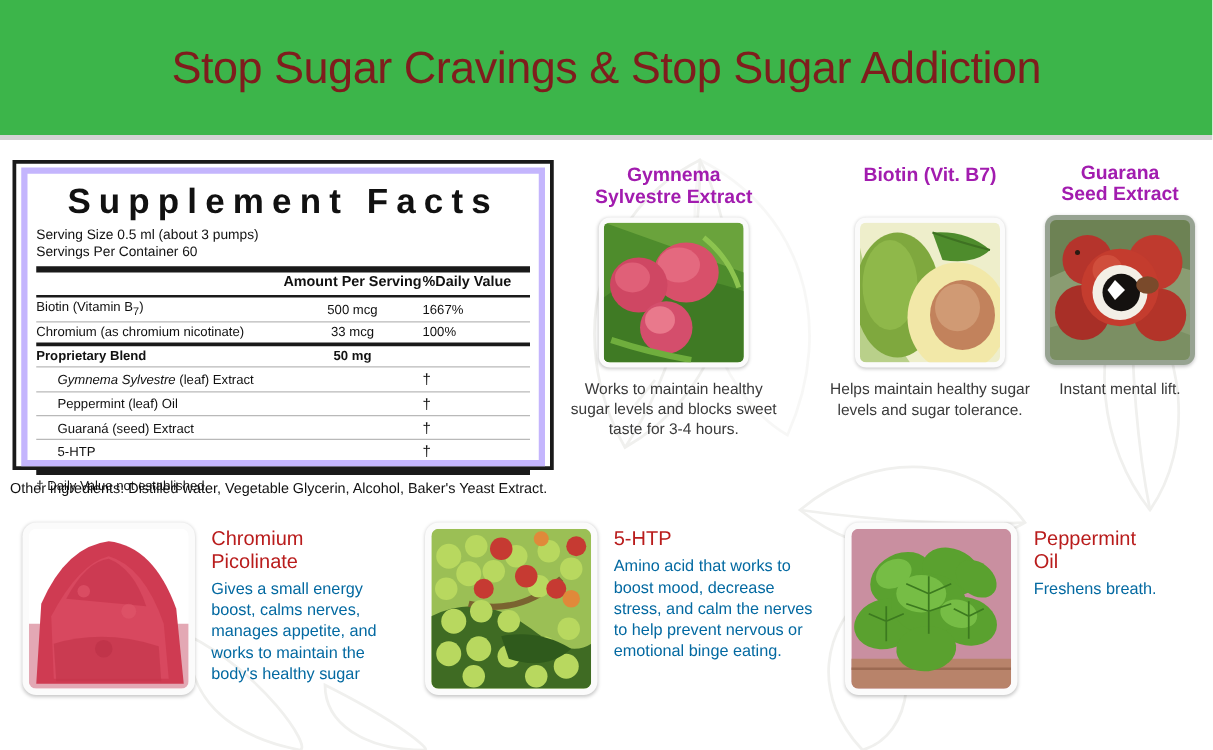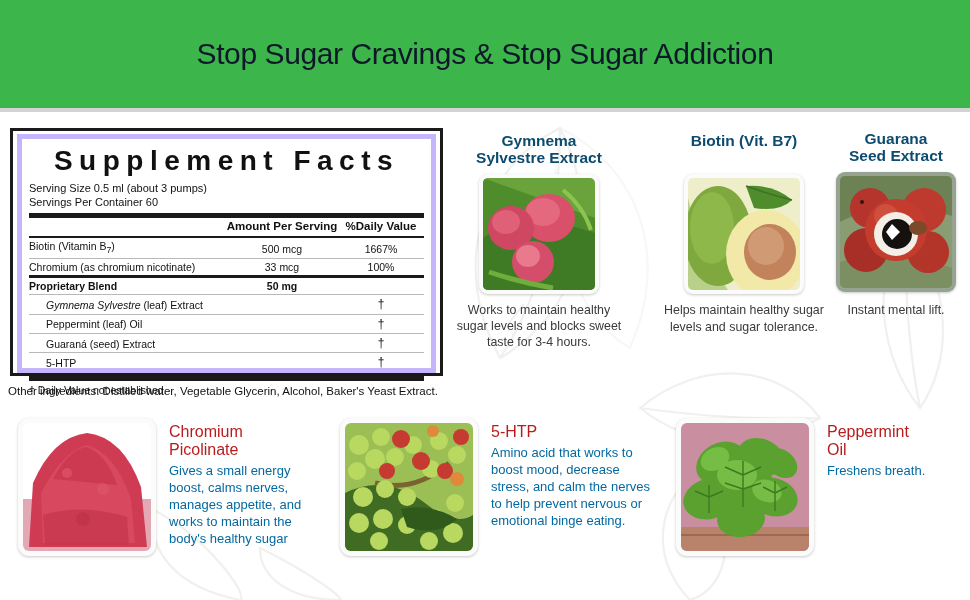--- a/index.html
+++ b/index.html
@@ -18,22 +18,22 @@
   }
 
   
   #banner {
     position:absolute; left:0; top:0; width:970px; height:108px;
     background:#3cb54a;
     display:flex; align-items:center; justify-content:center;
     z-index:2;
   }
   #banner-title {
-    color:#0f172a;
-    font-size:30px;
+    color:#7f1d1d;
+    font-size:36px;
     font-weight:400;
     letter-spacing:-0.4px;
     white-space:nowrap;
     font-family:"Liberation Sans", sans-serif;
   }
   #banner-rule {
     position:absolute; left:0; top:108px; width:970px; height:4px;
     background:#d3d3d3; z-index:2;
   }
 
@@ -53,40 +53,40 @@
     font-family:"Liberation Sans", sans-serif;
   }
   .sf-serv { font-size:11px; color:#111; line-height:1.28; white-space:nowrap; }
   .rule-thick { height:5px; background:#1a1a1a; margin-top:4px; }
   .rule-thin  { height:1px; background:#b9b9b9; }
   .rule-med   { height:2.5px; background:#1a1a1a; }
 
   table.sf { width:100%; border-collapse:collapse; font-size:10.5px; color:#111; }
   table.sf td { padding:2px 0 2px 0; vertical-align:bottom; line-height:1.2; }
   .col-amt { width:112px; text-align:center; }
-  .col-dv  { width:86px;  text-align:center; }
+  .col-dv  { width:86px;  }
   .hdr td { font-weight:bold; font-size:11.5px; padding-bottom:3px; }
   .bold td { font-weight:bold; }
   .indent { padding-left:17px !important; }
   .ital { font-style:italic; }
   .dagger { font-size:12px; }
   .sf-foot { font-size:10.5px; color:#111; padding:3px 0 0 0; }
 
   #other-ing {
     position:absolute; left:8px; top:385px; width:460px;
     font-size:11.5px; font-weight:normal; color:#111; white-space:nowrap;
     z-index:3;
   }
 
   
   .card-top {
     position:absolute; z-index:3; text-align:center;
   }
   .card-top .c-title {
-    color:#0c4a6e; font-weight:bold; font-size:15.5px; line-height:1.12;
+    color:#a21caf; font-weight:bold; font-size:15.5px; line-height:1.12;
     margin-bottom:7px;
   }
   .card-top .c-desc {
     color:#3a3a3a; font-size:12.4px; line-height:1.32; margin-top:8px;
   }
   .photo-wrap { display:inline-block; border-radius:9px; padding:4px; }
   .photo {
     width:112px; height:112px; border-radius:5px; overflow:hidden;
     display:block; position:relative;
   }

